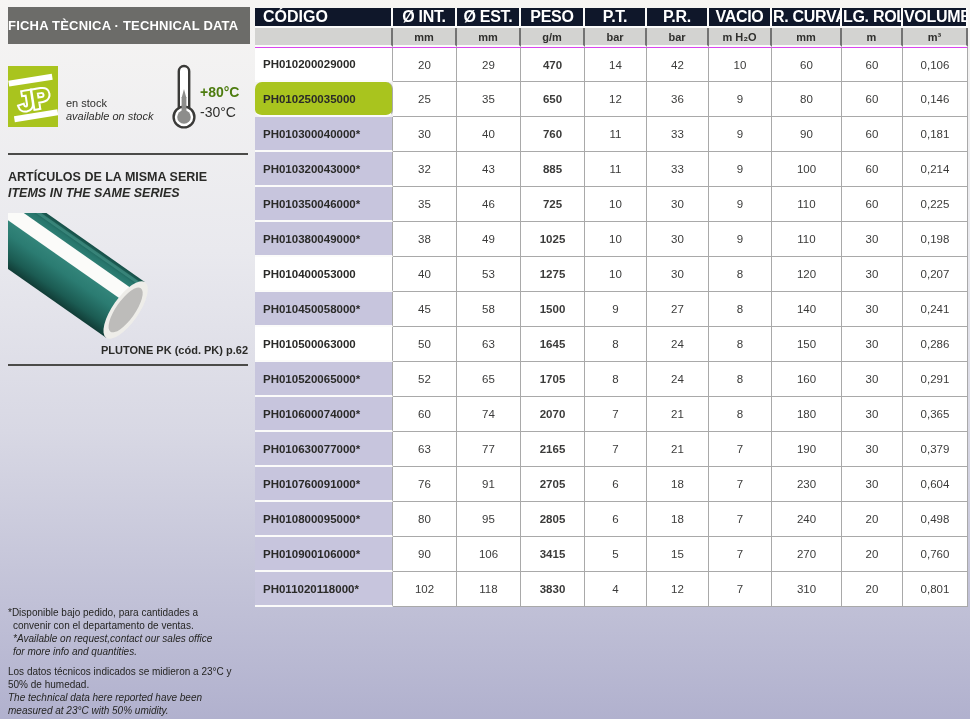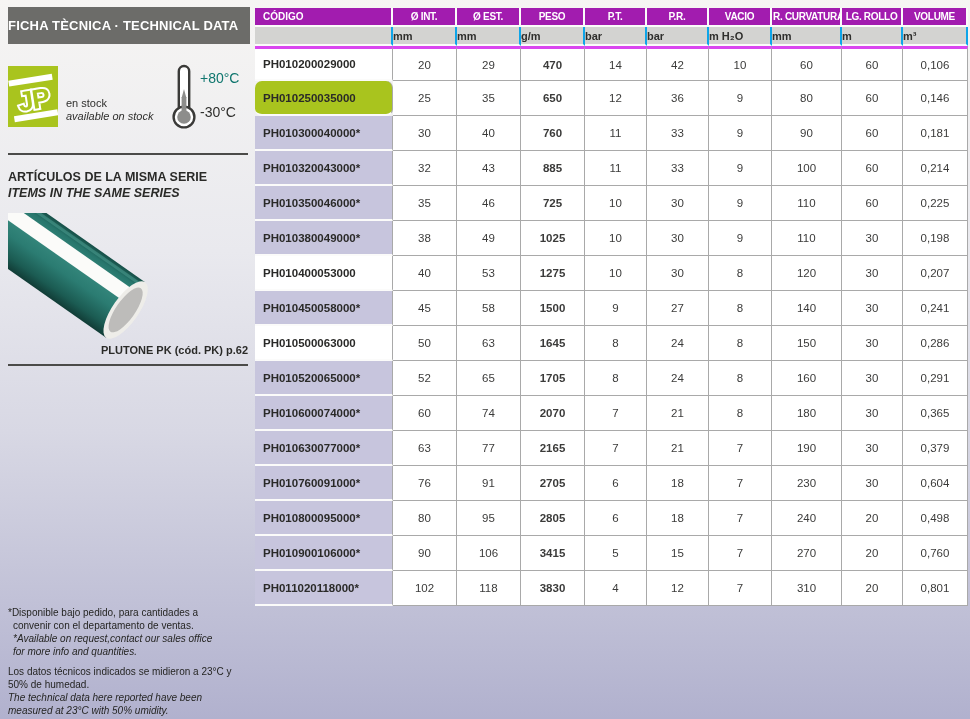--- a/index.html
+++ b/index.html
@@ -12,53 +12,53 @@
   
   .title-bar{
     position:absolute; left:8px; top:7px; width:242px; height:37px;
     background:#6c6c69; color:#fff; font-weight:bold; font-size:13px;
     letter-spacing:.2px; text-align:left; line-height:37px;
   }
   .logo-box{ position:absolute; left:8px; top:66px; width:50px; height:61px; }
   .stock-text{ position:absolute; left:66px; top:97px; font-size:11px; line-height:13px; color:#2f2f2d;}
   .stock-text .it{ font-style:italic; }
   .thermo{ position:absolute; left:170px; top:64px; }
-  .temp-max{ position:absolute; left:200px; top:70px; font-size:14px; font-weight:normal; color:#0f766e;}
+  .temp-max{ position:absolute; left:200px; top:84px; font-size:14px; font-weight:bold; color:#4d7c0f;}
   .temp-min{ position:absolute; left:200px; top:104px; font-size:14px; font-weight:normal; color:#2f2f2d;}
   .divider{ position:absolute; left:8px; width:240px; height:2px; background:#4b4b49; }
   .d1{ top:153px; } .d2{ top:364px; }
   .series-heading{ position:absolute; left:8px; top:169px; font-size:12.5px; font-weight:bold; line-height:16px; color:#2a2a28;}
   .series-heading .it{ font-style:italic; }
   .pipe{ position:absolute; left:8px; top:213px; }
   .caption{ position:absolute; left:8px; top:344px; width:240px; text-align:right;
     font-size:11px; font-weight:bold; color:#2a2a28;}
   .footnotes{ position:absolute; left:8px; top:606px; width:252px; font-size:10px; line-height:13px; color:#252523;}
   .fn-group{ margin-bottom:7px; }
   .footnotes .it{ font-style:italic; }
   .footnotes .ind{ padding-left:5px; }
   
   .table-wrap{ position:absolute; left:255px; top:8px; }
   table{ border-collapse:separate; border-spacing:0; table-layout:fixed; width:713px; }
   th,td{ overflow:hidden; white-space:nowrap; }
   thead th{
-    background:#a21caf; color:#fff; font-size:10px; font-weight:bold;
+    background:#0f172a; color:#fff; font-size:16px; font-weight:bold;
     letter-spacing:-0.3px; height:19px; text-align:center; padding:0 1px;
     border-right:2px solid #fbfbfa; border-bottom:2px solid #fbfbfa;
   }
   thead th.first{ text-align:left; padding-left:8px; letter-spacing:0; }
   thead tr.units td{
     background:#d3d3d1; color:#2f2f2d; font-size:11px; font-weight:bold;
-    height:19px; text-align:left;
-    border-right:2px solid #0ea5e9; border-bottom:2px solid #fbfbfa;
+    height:19px; text-align:center;
+    border-right:2px solid #737373; border-bottom:2px solid #fbfbfa;
   }
   tbody td{
     background:#fff; height:35px; font-size:11.5px; text-align:center; color:#3b3b3a;
     border-right:1px solid #a9a9a9; border-bottom:1px solid #a9a9a9;
   }
-  tbody tr:first-child td{ border-top:3px solid #d946ef; }
+  tbody tr:first-child td{ border-top:1px solid #d946ef; }
   tbody td.code{
     text-align:left; padding-left:8px; font-weight:bold; color:#2a2a28;
     border-bottom:2px solid #fbfbfa;
   }
   tbody td.peso{ font-weight:bold; }
   tbody td.code.bg-white{ background:#fff; }
   tbody td.code.bg-green{ background:#a9c41e;border-radius:7px; }
   tbody td.code.bg-lavender{ background:#c7c5dd; }
 </style>
 </head>

